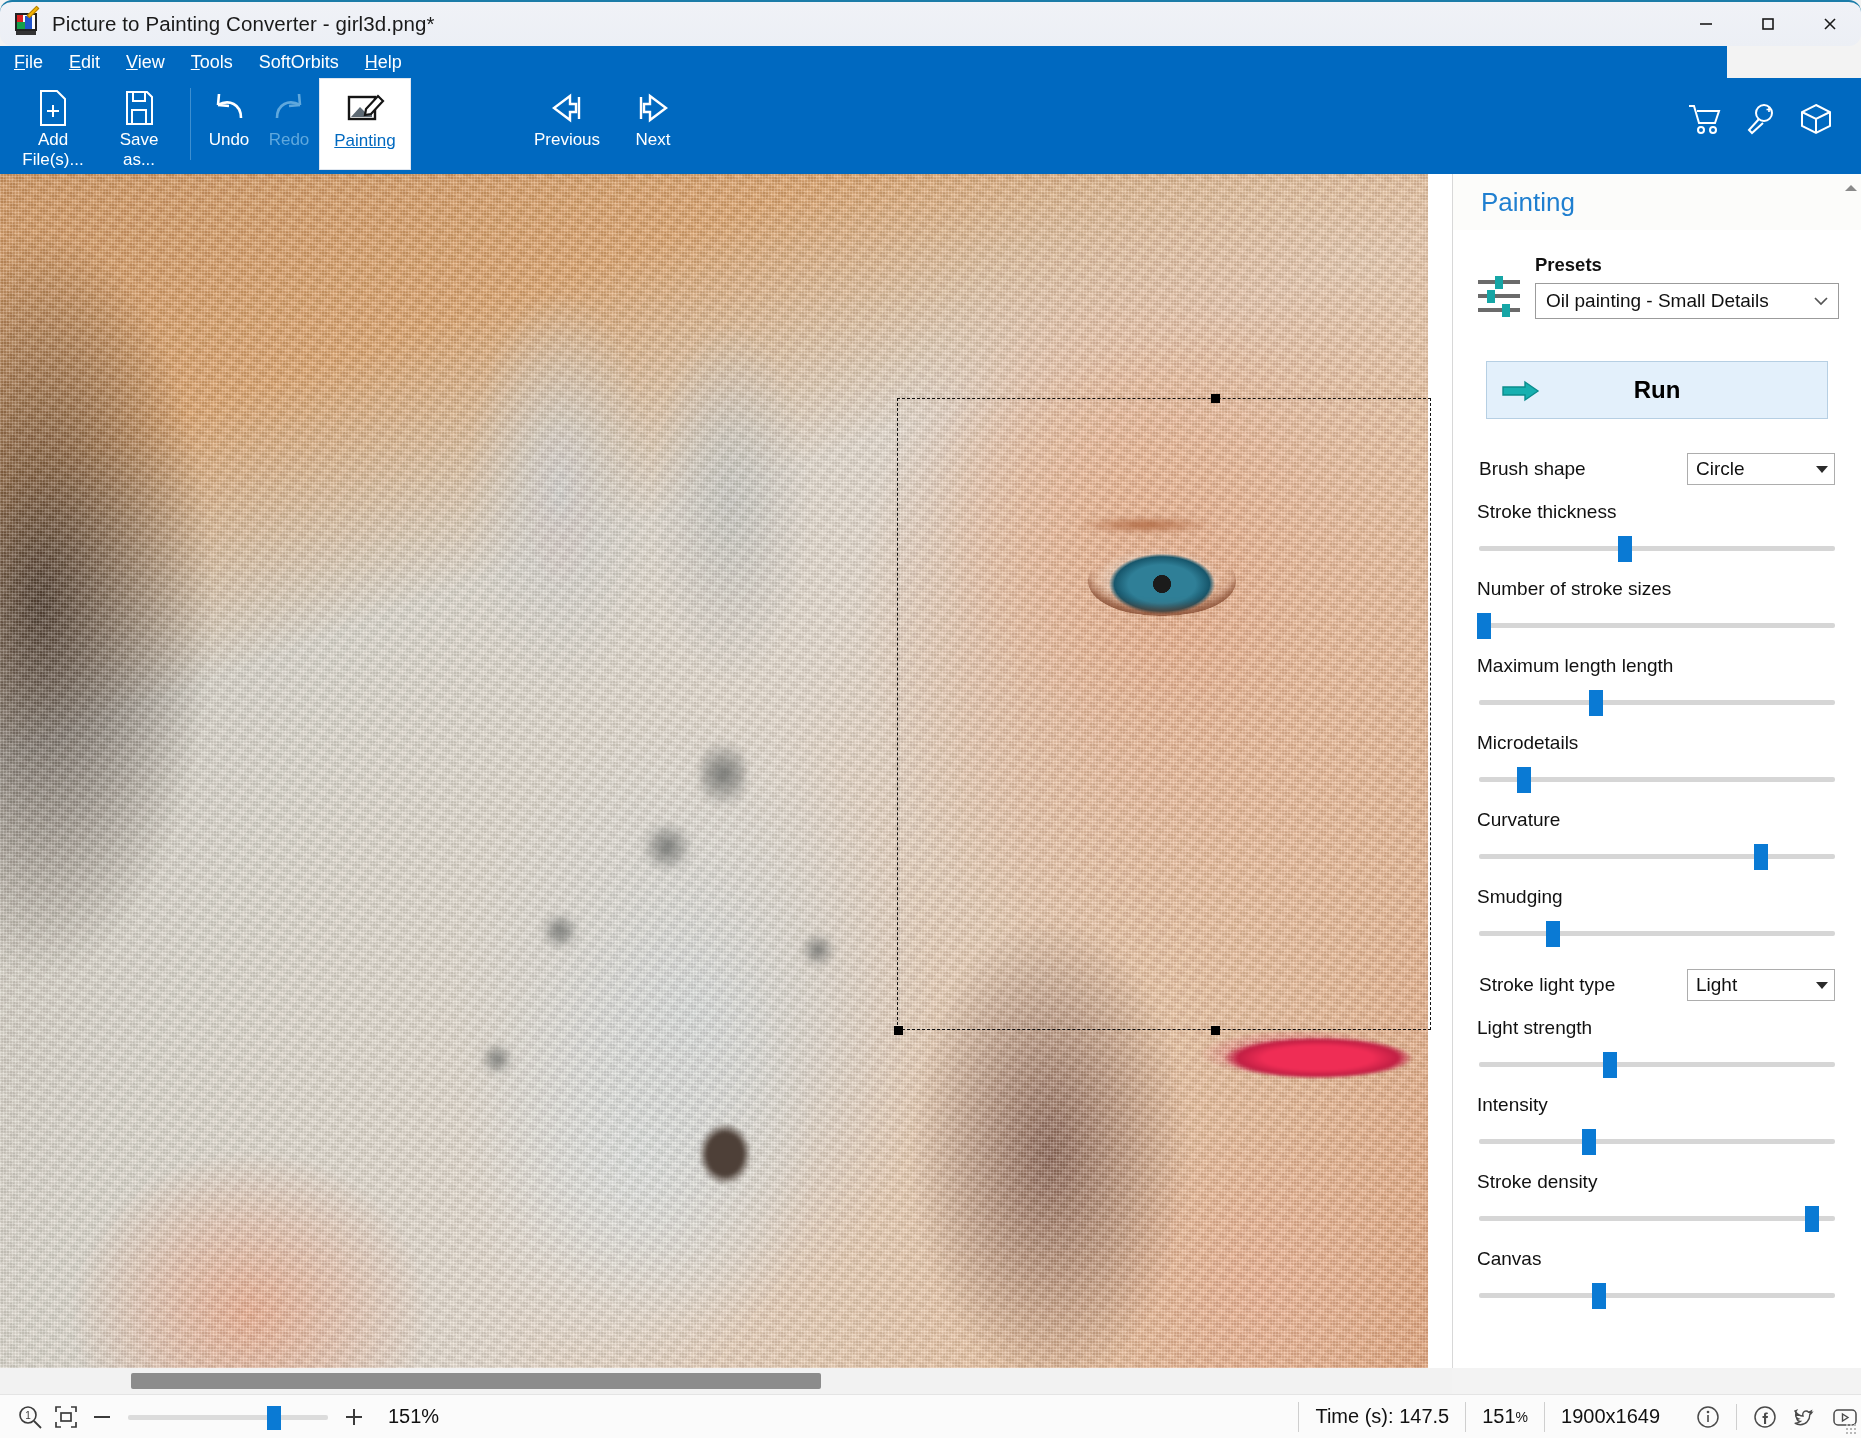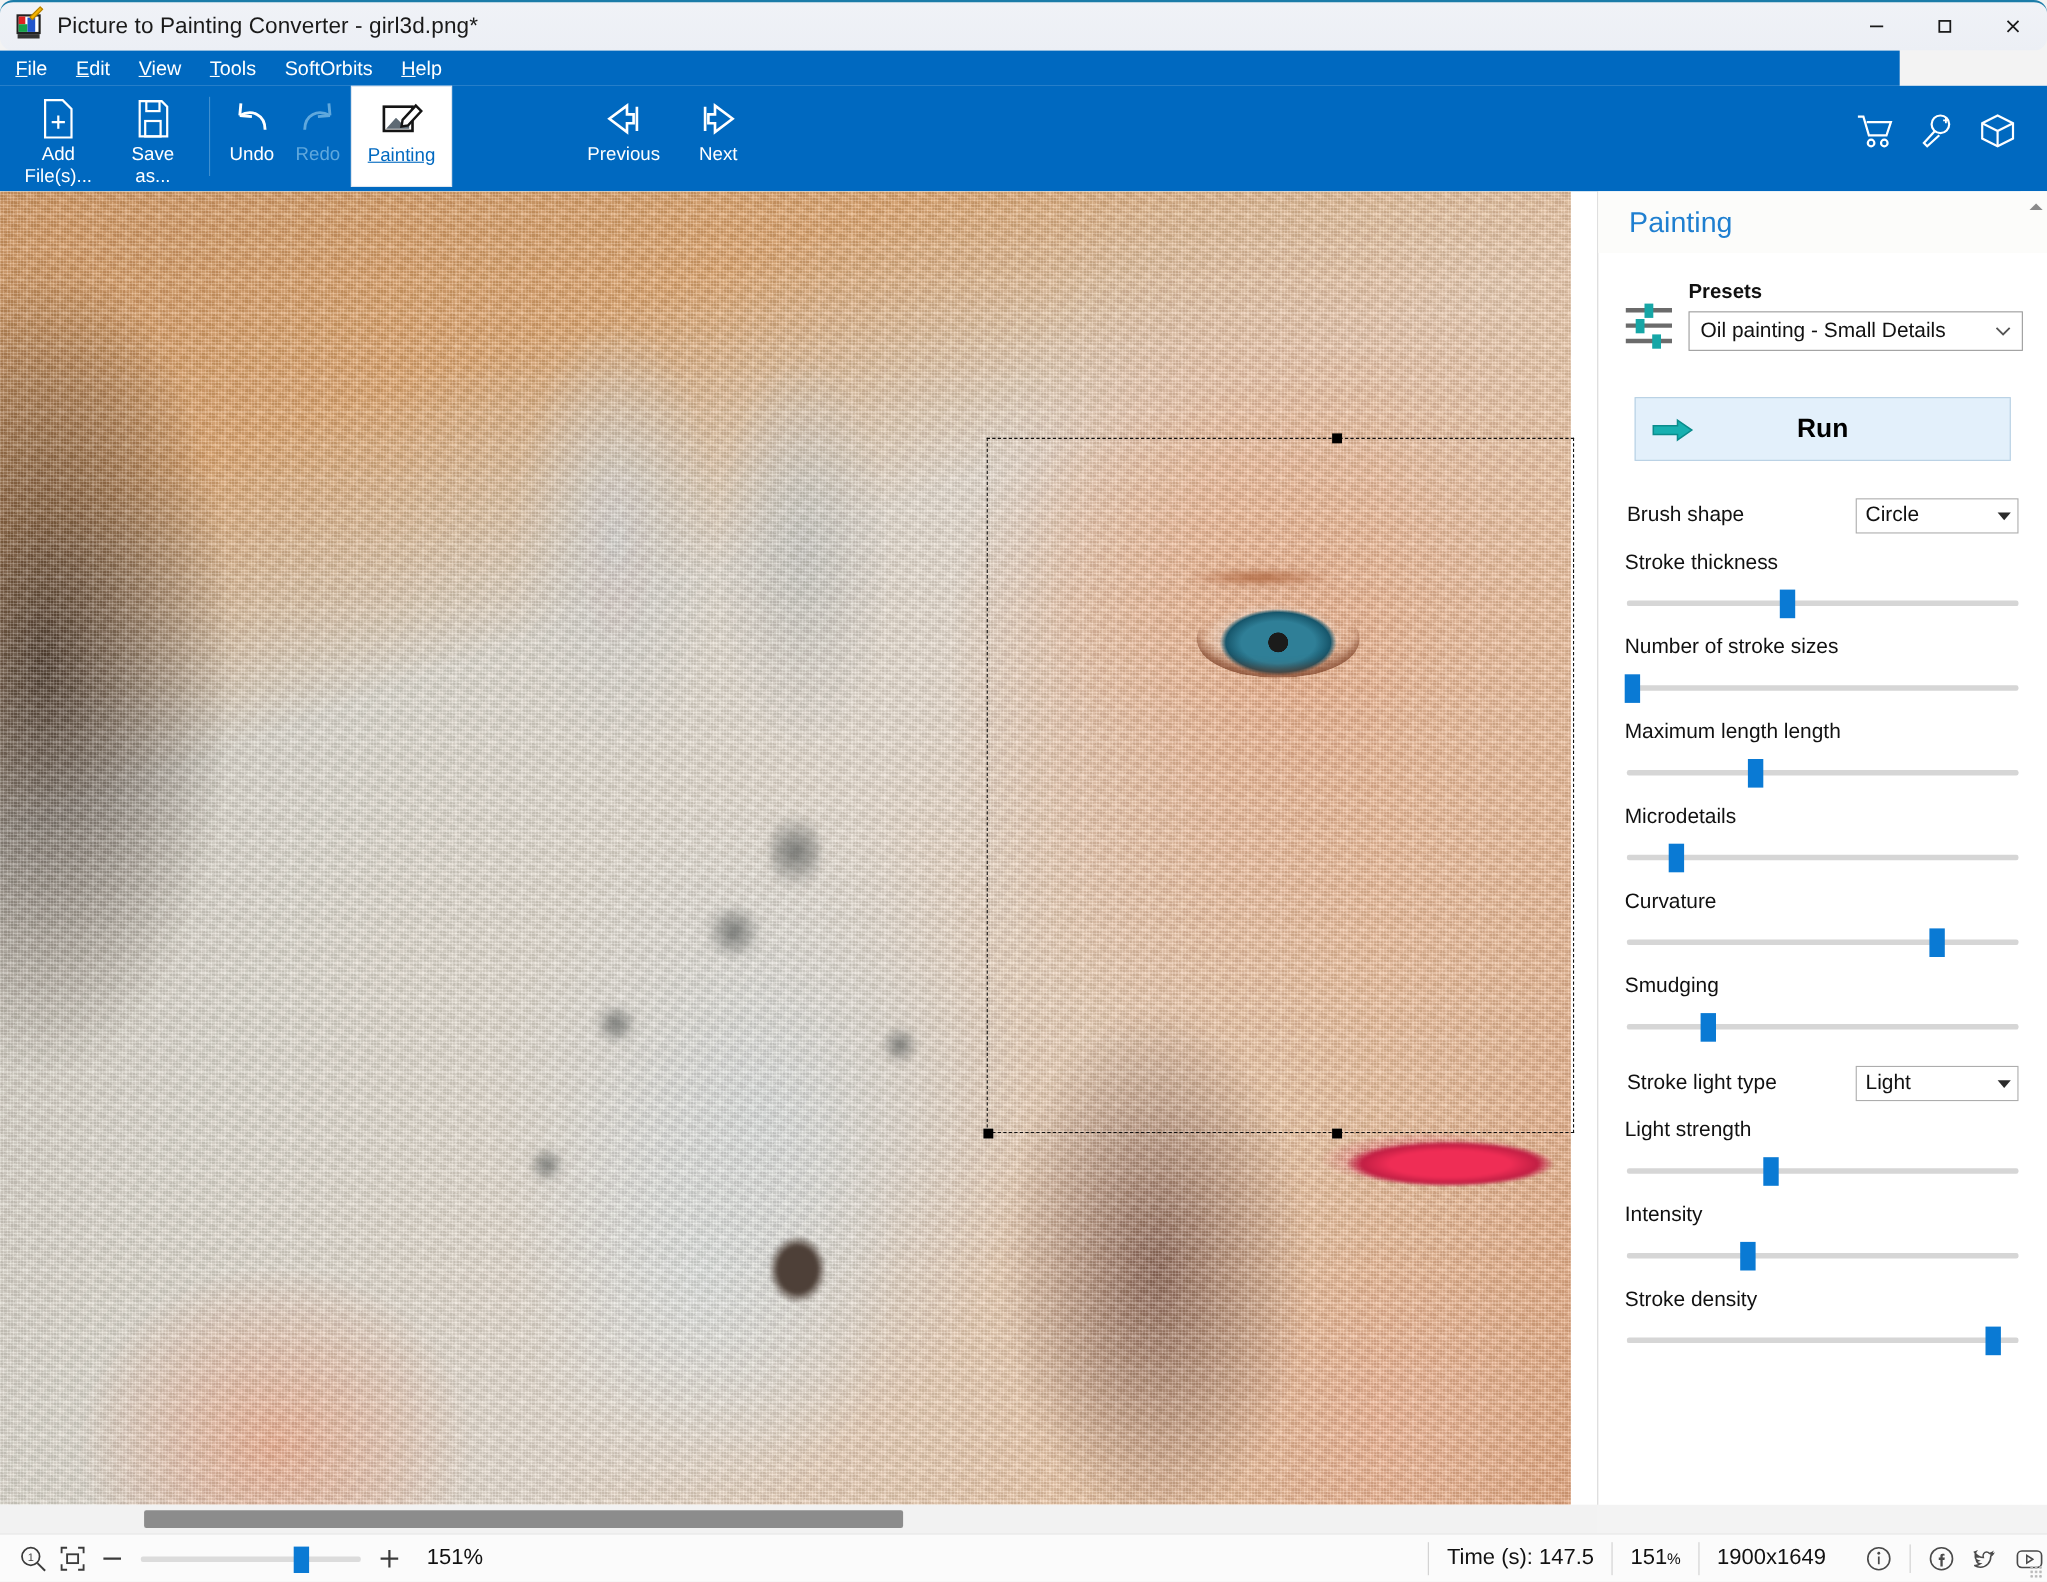--- a/index.html
+++ b/index.html
@@ -582,20 +582,27 @@
       </div>
 
       <div class="slider-block">
         <div class="slbl">Stroke density</div>
         <div class="track-wrap">
           <div class="track"></div>
           <div class="thumb" style="left:93%"></div>
         </div>
       </div>
 
+      <div class="slider-block">
+        <div class="slbl">Canvas</div>
+        <div class="track-wrap">
+          <div class="track"></div>
+          <div class="thumb" style="left:34%"></div>
+        </div>
+      </div>
 
     </div>
   </div>
 
   <div class="statusbar">
     <div class="sb-left">
       <span class="sb-ico">
         <svg width="26" height="26" viewBox="0 0 26 26">
           <circle cx="11" cy="11" r="8" fill="none" stroke="#3b3b3b" stroke-width="1.6"></circle>
           <line x1="17" y1="17" x2="24" y2="24" stroke="#3b3b3b" stroke-width="1.8"></line>

